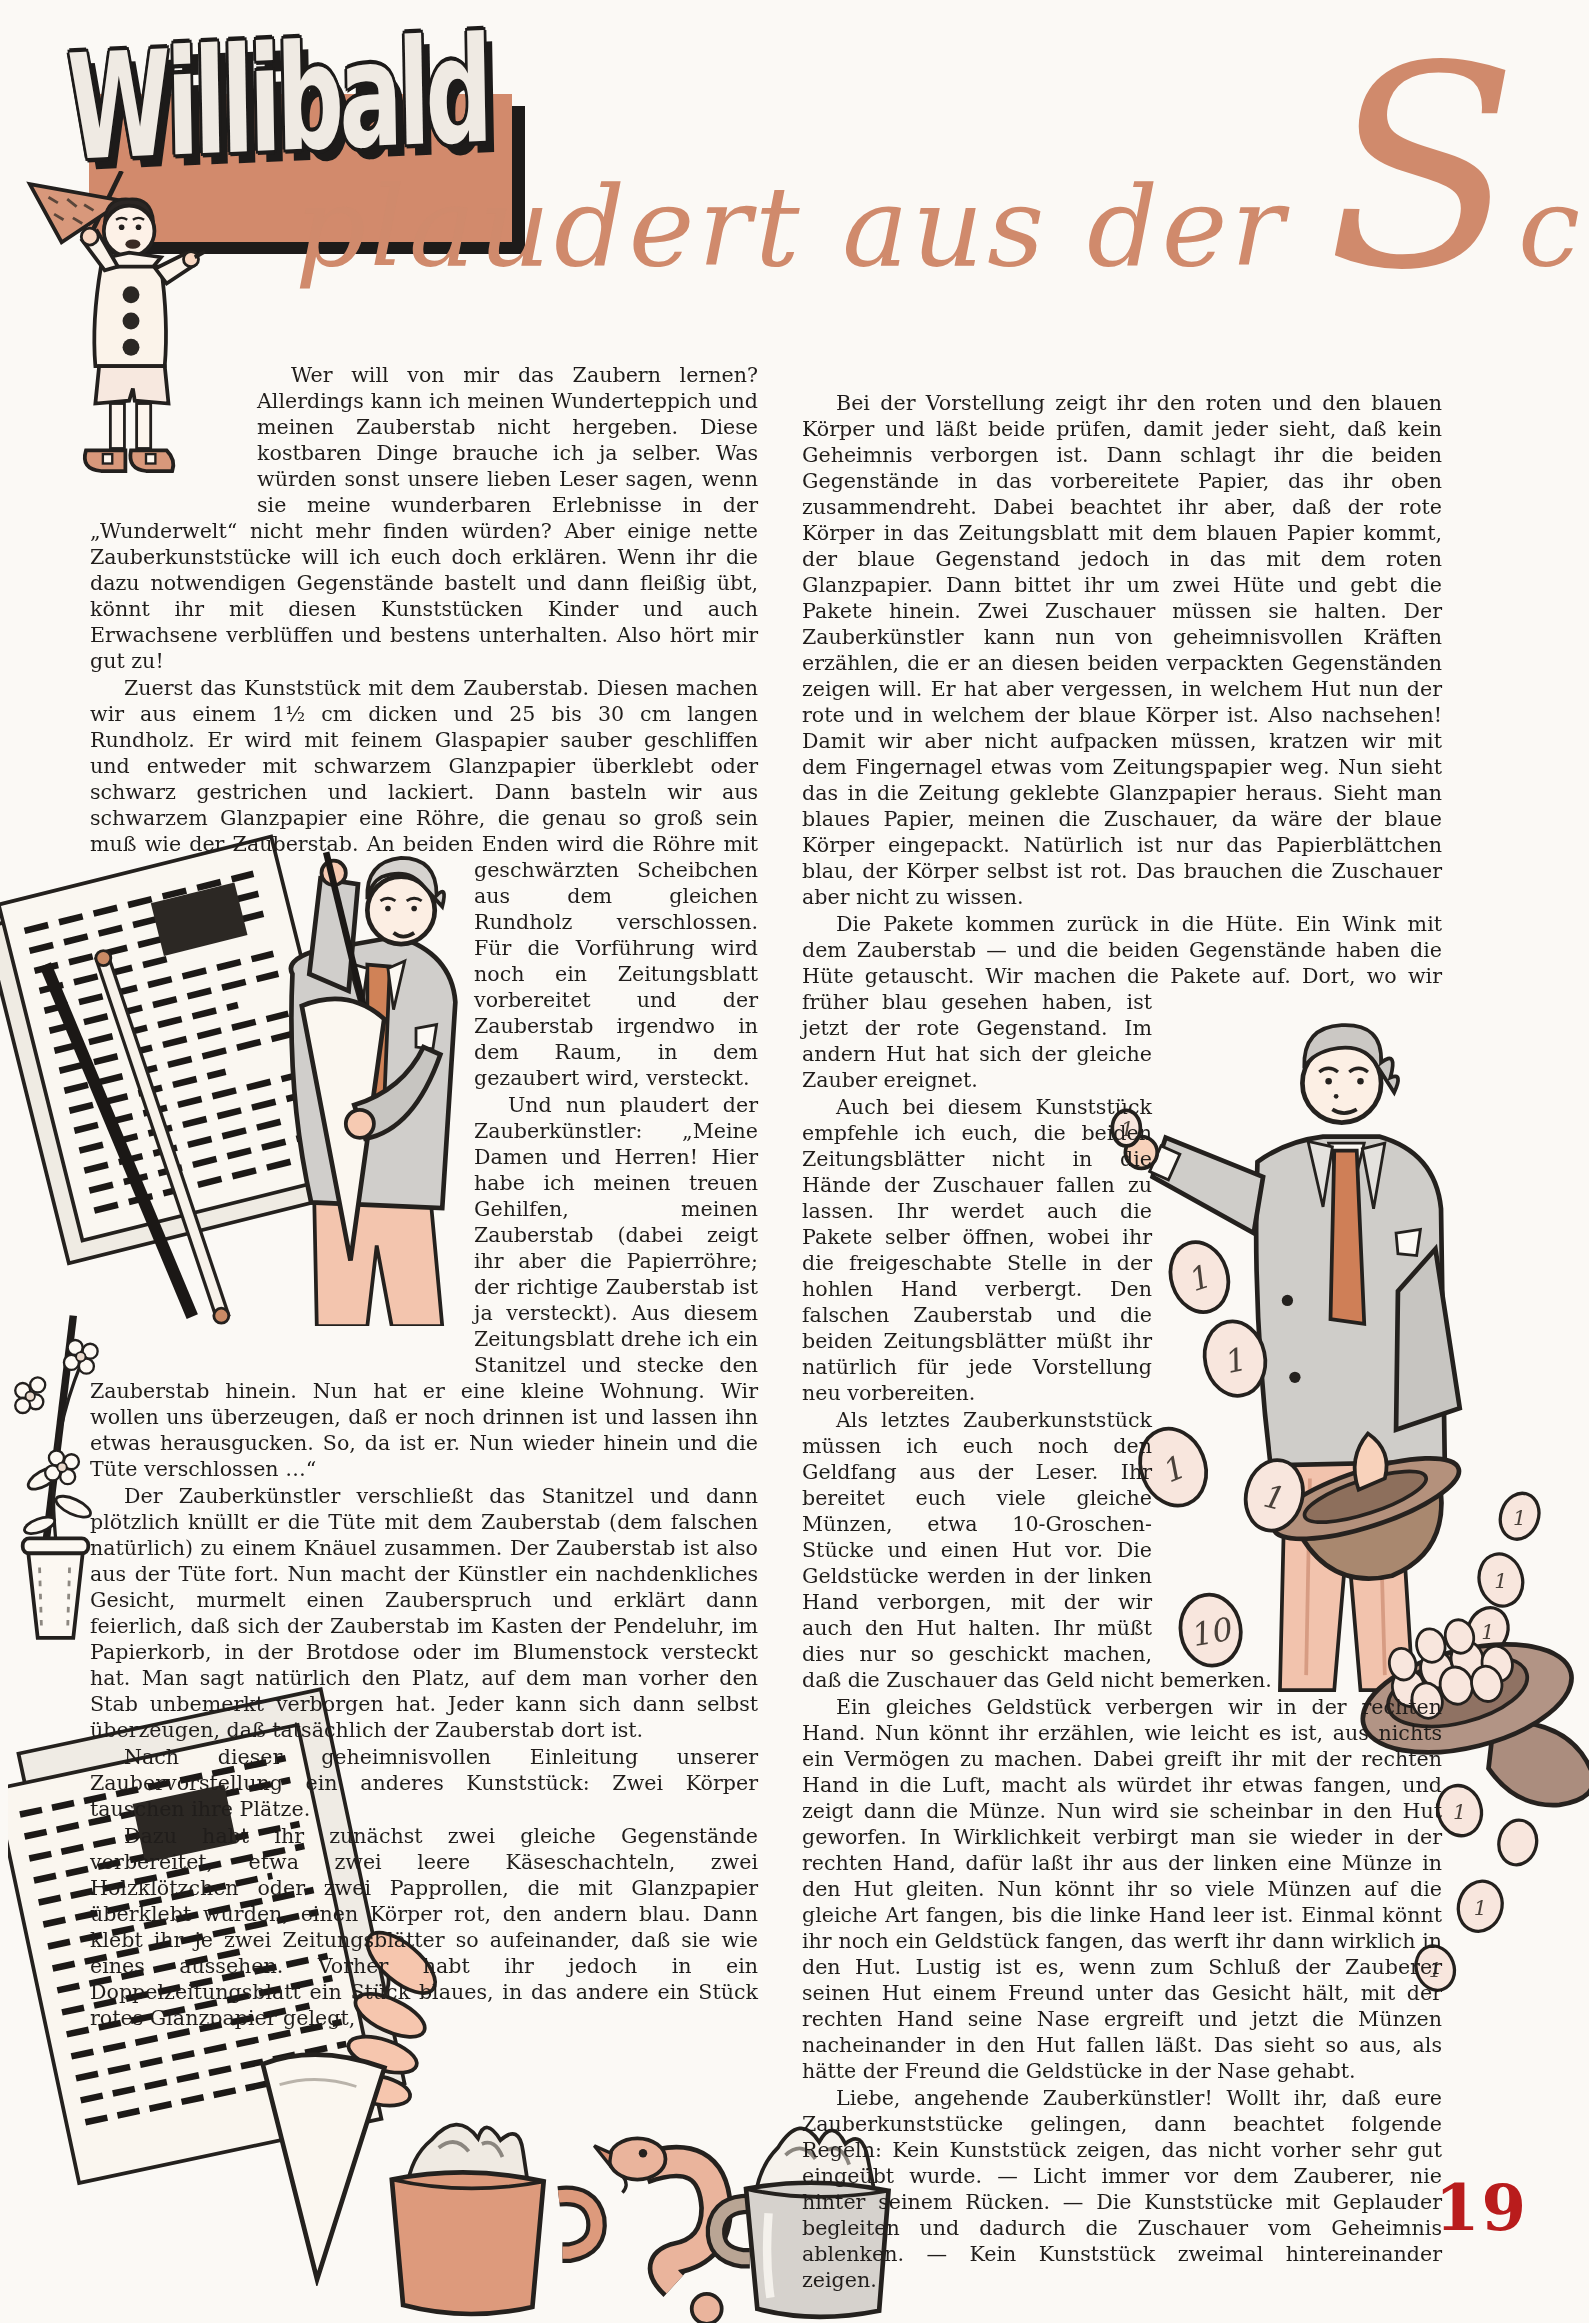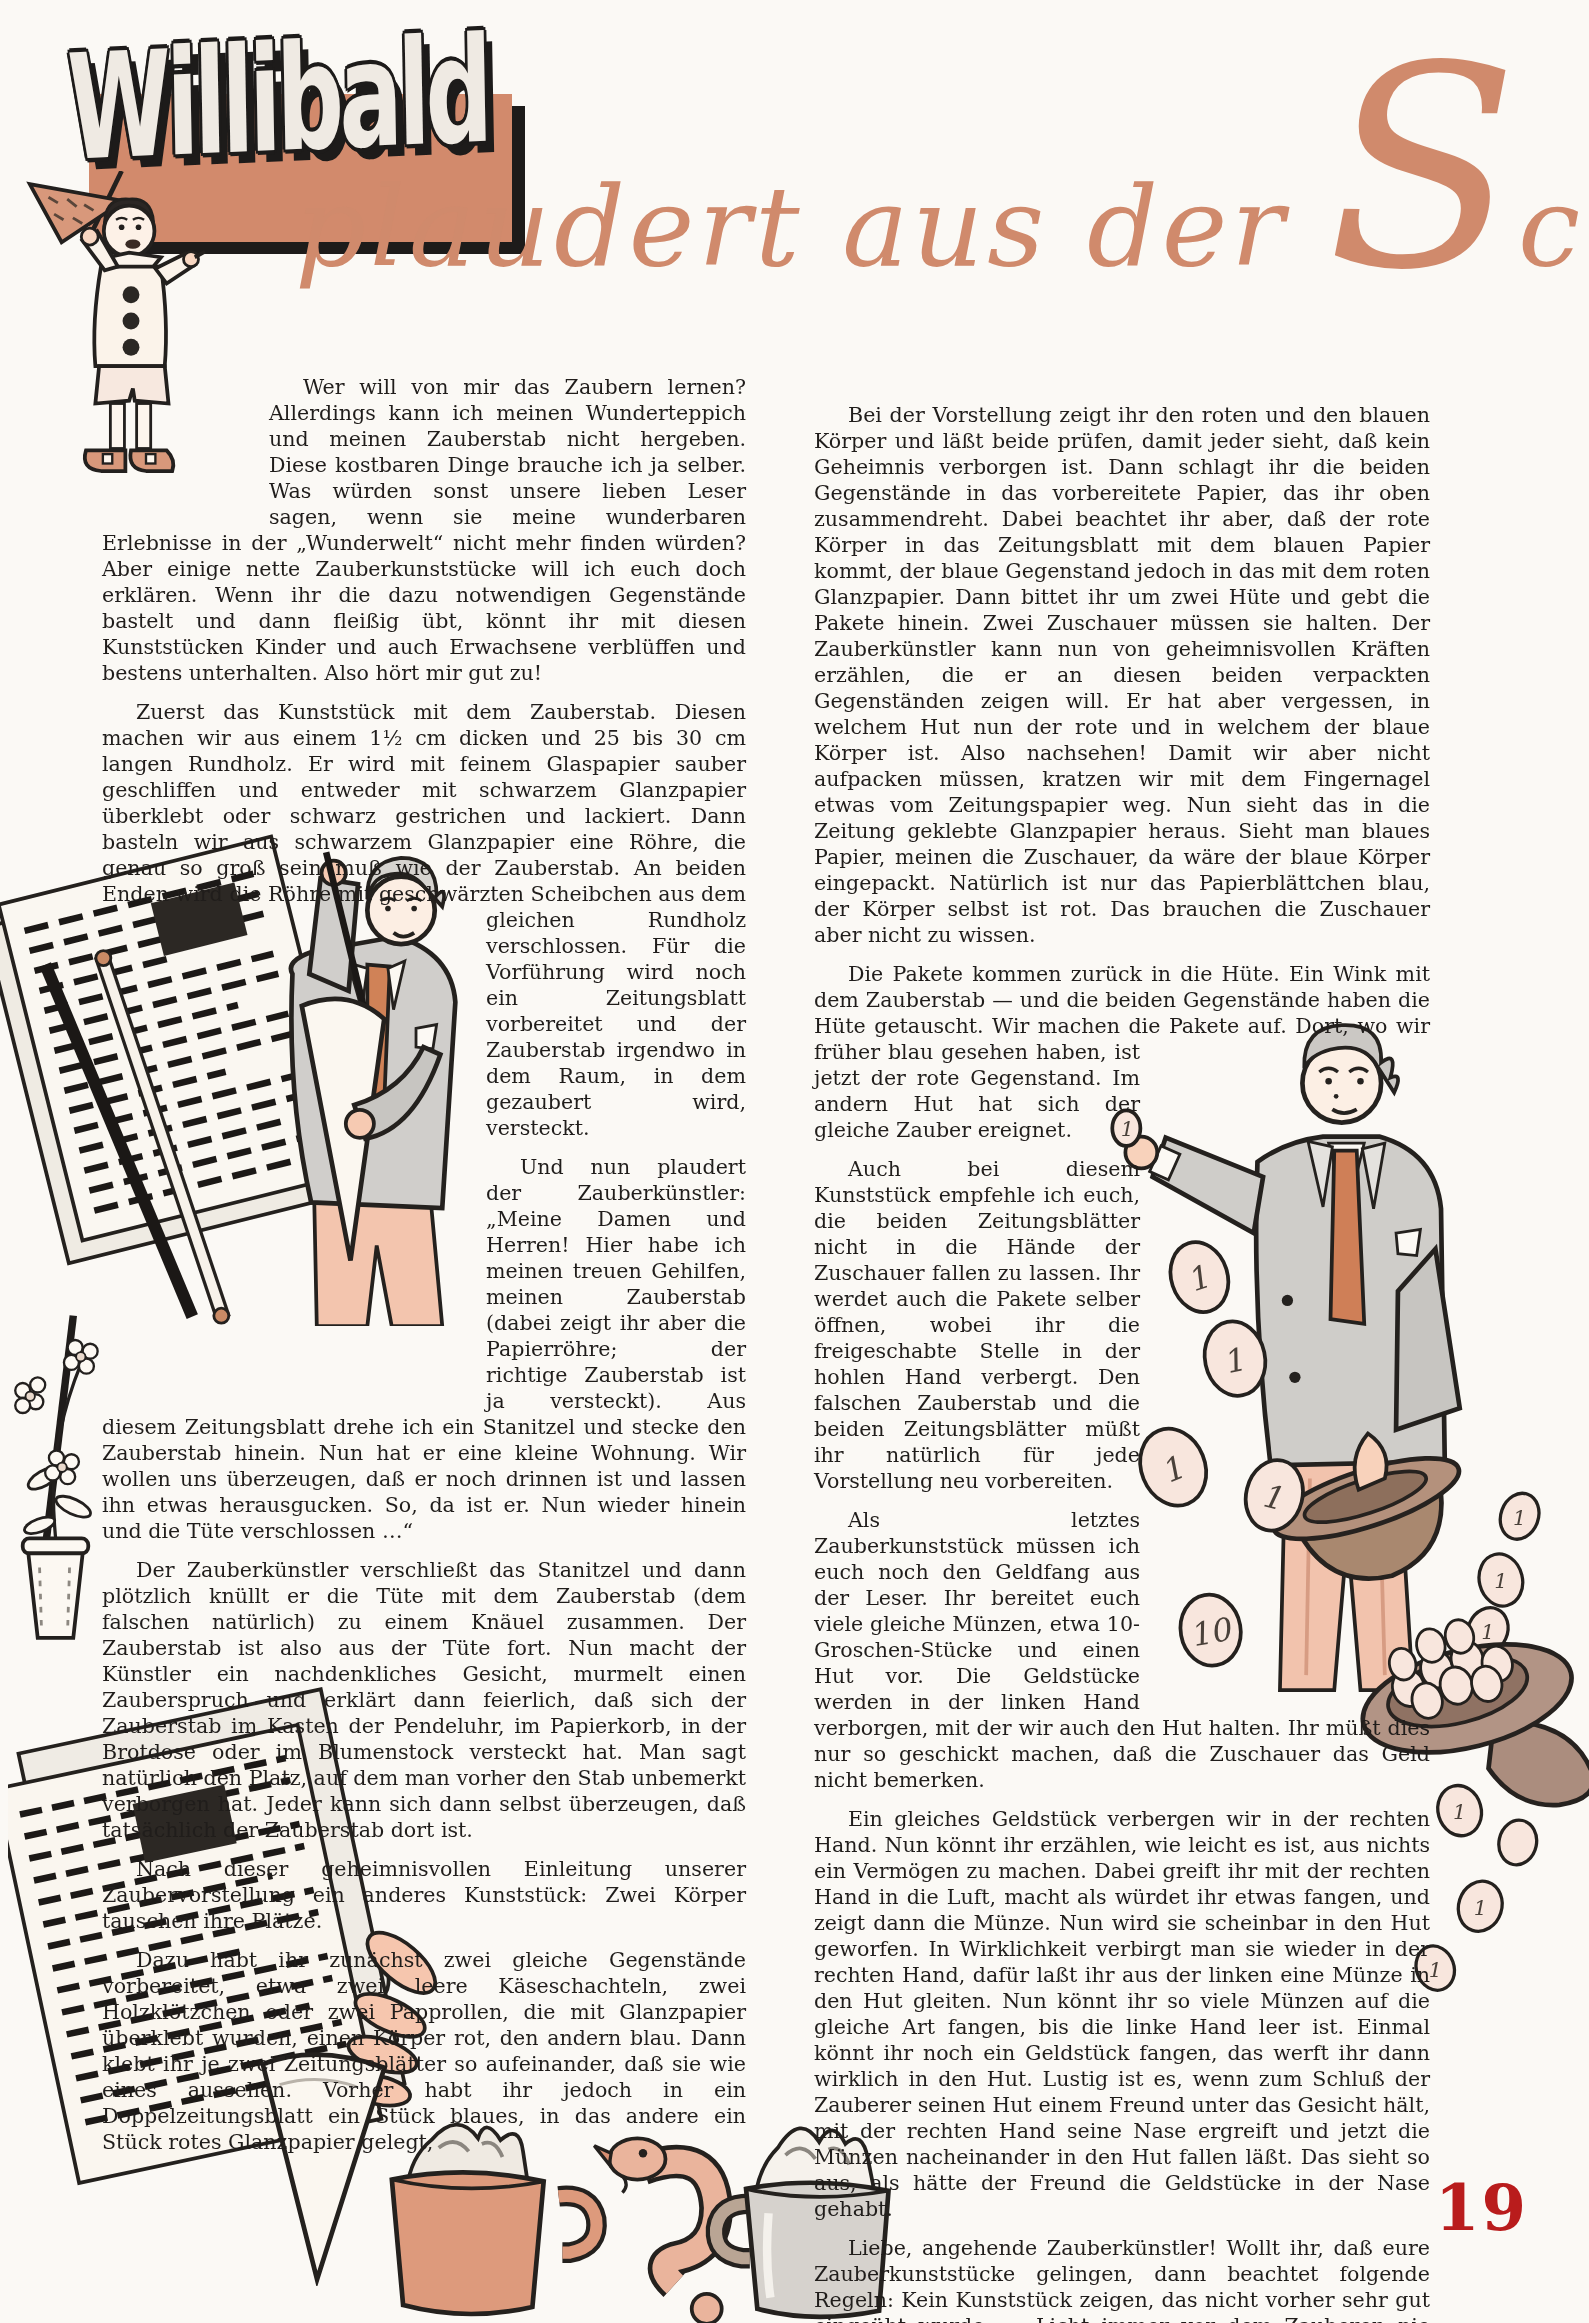--- a/index.html
+++ b/index.html
@@ -16,21 +16,21 @@
                          1.9px 1.9px #1d1b1a,-1.9px -1.9px #1d1b1a,1.9px -1.9px #1d1b1a,-1.9px 1.9px #1d1b1a,
                          8.4px 7.5px 0 #1d1b1a;}
   .script-title{position:absolute;left:295px;top:43px;color:#d08a6c;white-space:nowrap;
                 font-style:italic;line-height:0.9;}
   .st-small{font-size:111px;letter-spacing:3.7px;}
   .st-big{font-size:279px;letter-spacing:0;}
   
   .col{position:absolute;color:#201d1b;}
   .col-left{left:89px;top:361px;width:670px;}
   .col-right{left:801px;top:389px;width:642px;}
-  .p{margin:13px;text-align:justify;font-size:20.6px;line-height:26px;text-indent:34px;}
+  .p{margin:1px;text-align:justify;font-size:20.6px;line-height:26px;text-indent:34px;}
   .p.noindent{text-indent:0;}
   b{font-weight:normal;}
   .f-clown{float:left;width:167px;height:133px;}
   .f-mid{float:left;width:384px;height:500px;}
   .f-bot{float:left;width:356px;height:555px;}
   .f-right{float:right;width:290px;height:656px;}
   
   .ill{position:absolute;}
   .page-number{position:absolute;left:1435px;top:2170px;font-weight:bold;font-size:64px;
                color:#b91c1c;letter-spacing:1.9px;}

